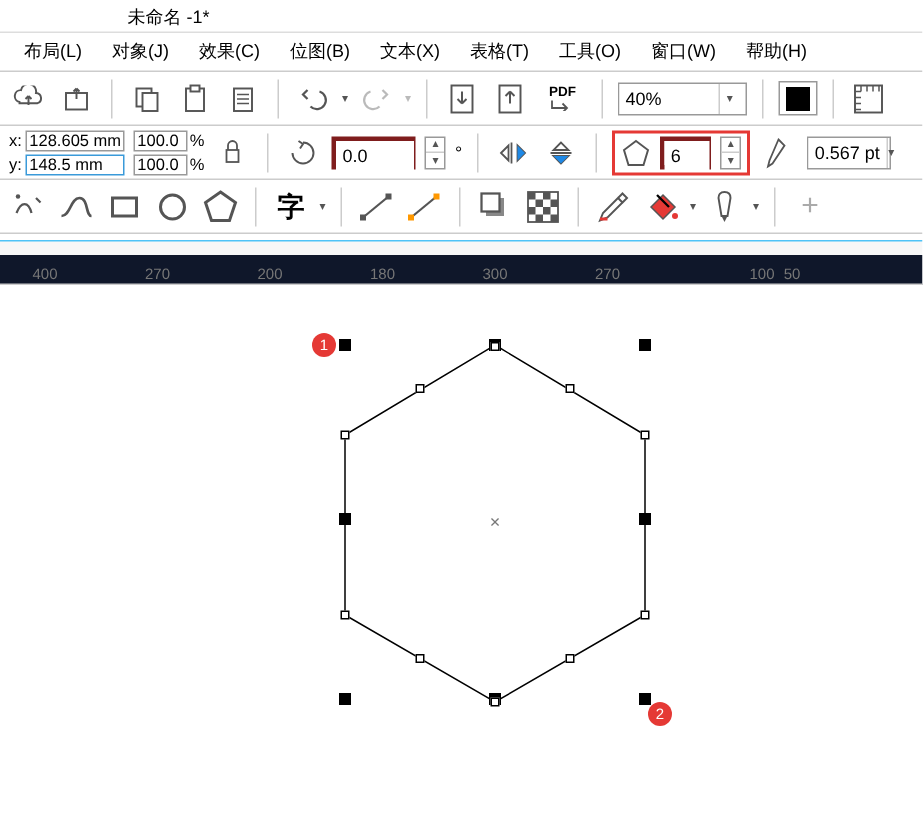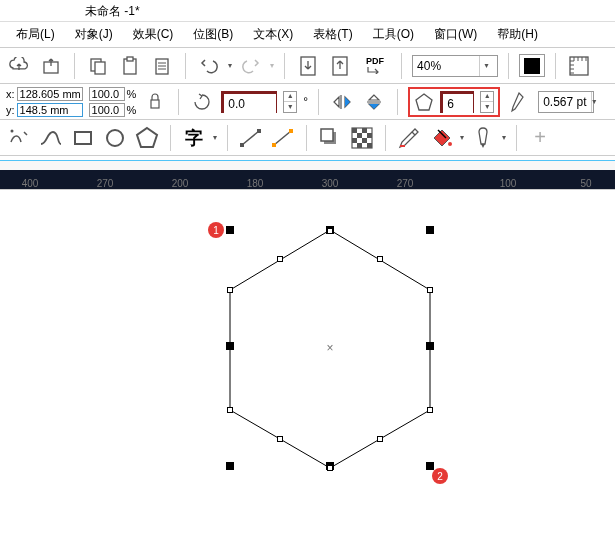--- a/index.html
+++ b/index.html
@@ -389,21 +389,21 @@
 
 <div class="ruler-bar"></div>
 <div class="ruler">
   <span class="lbl" style="left:30px">400</span>
   <span class="lbl" style="left:105px">270</span>
   <span class="lbl" style="left:180px">200</span>
   <span class="lbl" style="left:255px">180</span>
   <span class="lbl" style="left:330px">300</span>
   <span class="lbl" style="left:405px">270</span>
   <span class="lbl" style="left:508px">100</span>
-  <span class="lbl" style="left:586px">50</span>
+  <span class="lbl" style="left:528px">50</span>
 </div>
 
 <div class="canvas">
 
   <svg style="position:absolute;left:220px;top:30px" width="220" height="250" viewBox="0 0 220 250">
     <polygon points="110,10 210,70 210,190 110,248 10,190 10,70" fill="none" stroke="#000" stroke-width="1"></polygon>
   </svg>
 
   <div class="handle" style="left:226px; top:36px"></div>
   <div class="handle" style="left:326px; top:36px"></div>

